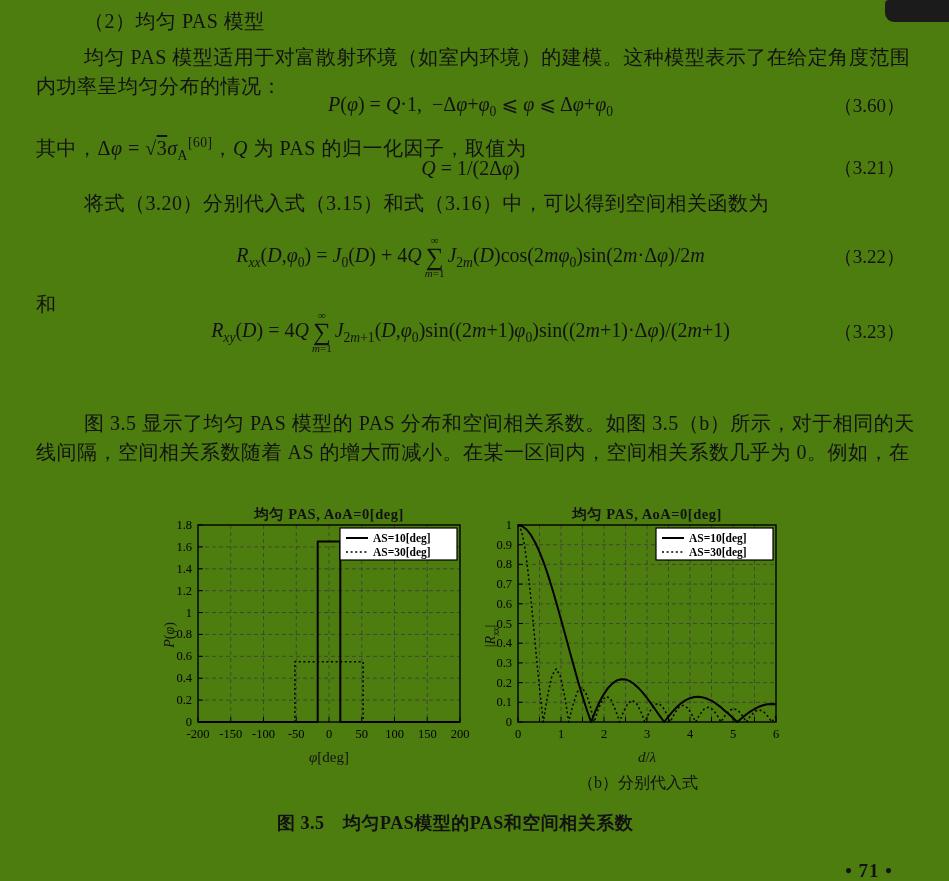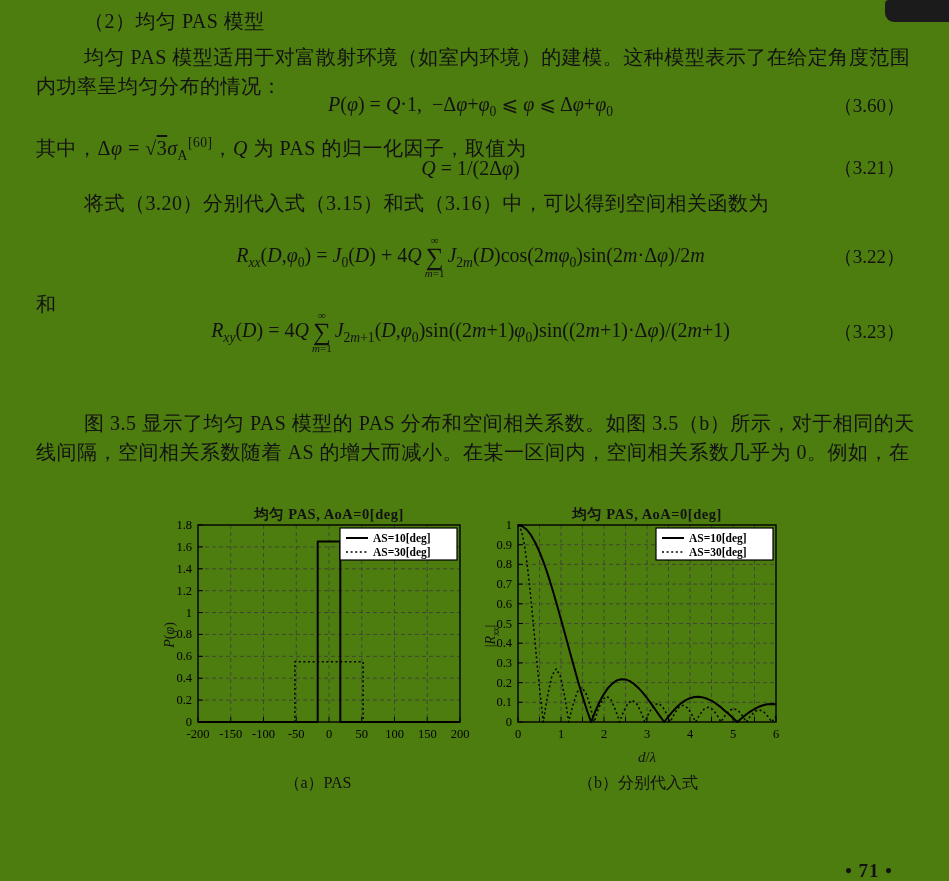--- a/index.html
+++ b/index.html
@@ -146,21 +146,21 @@
         <polyline points="40.0,217.0 159.7,217.0 159.7,36.4 182.3,36.4 182.3,217.0 302.0,217.0" class="ln solid"></polyline>
         <polyline points="40.0,217.0 136.9,217.0 136.9,156.8 205.1,156.8 205.1,217.0 302.0,217.0" class="ln dotted"></polyline>
         <rect x="182" y="23" width="117" height="32" class="legbox"></rect>
         <line x1="188" y1="33" x2="210" y2="33" class="ln solid"></line>
         <text x="215" y="37" class="leglab">AS=10[deg]</text>
         <line x1="188" y1="47" x2="210" y2="47" class="ln dotted"></line>
         <text x="215" y="51" class="leglab">AS=30[deg]</text>
       </svg>
     <div class="c-title">均匀 PAS, AoA=0[deg]</div>
     <div class="c-ylab" style="left:-23px;top:122px;"><i>P</i>(<i>φ</i>)</div>
-    <div class="c-cap">（a）PAS</div>
+    <div class="c-xlab" style="width:262px;"><i>φ</i>[deg]</div>
   </div>
 
   <div class="chart" style="left:478px;top:505px;">
     <svg class="c-svg" width="320" height="240">
         <line x1="61.5" y1="20" x2="61.5" y2="217" class="grid"></line>
         <line x1="83" y1="20" x2="83" y2="217" class="grid"></line>
         <line x1="104.5" y1="20" x2="104.5" y2="217" class="grid"></line>
         <line x1="126" y1="20" x2="126" y2="217" class="grid"></line>
         <line x1="147.5" y1="20" x2="147.5" y2="217" class="grid"></line>
         <line x1="169" y1="20" x2="169" y2="217" class="grid"></line>
@@ -228,16 +228,17 @@
         <text x="211" y="37" class="leglab">AS=10[deg]</text>
         <line x1="184" y1="47" x2="206" y2="47" class="ln dotted"></line>
         <text x="211" y="51" class="leglab">AS=30[deg]</text>
       </svg>
     <div class="c-title" style="width:258px;">均匀 PAS, AoA=0[deg]</div>
     <div class="c-ylab" style="left:-21px;top:122px;">|<i>R</i><sub><i>xx</i></sub>|</div>
     <div class="c-xlab" style="width:258px;"><i>d</i>/<i>λ</i></div>
     <div class="c-cap">（b）分别代入式</div>
   </div>
 
+  <div class="abs figcap" style="left:277px;top:811px;">图 3.5　均匀PAS模型的PAS和空间相关系数</div>
 
   <div class="abs pagenum" style="right:56px;top:848px;">• 71 •</div>
 
 </div>
 
 </body></html>

